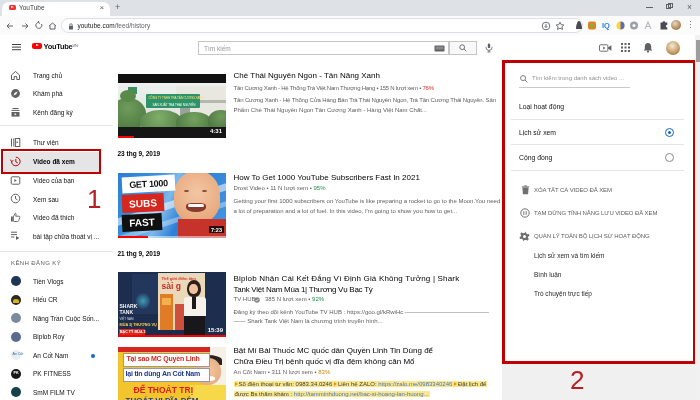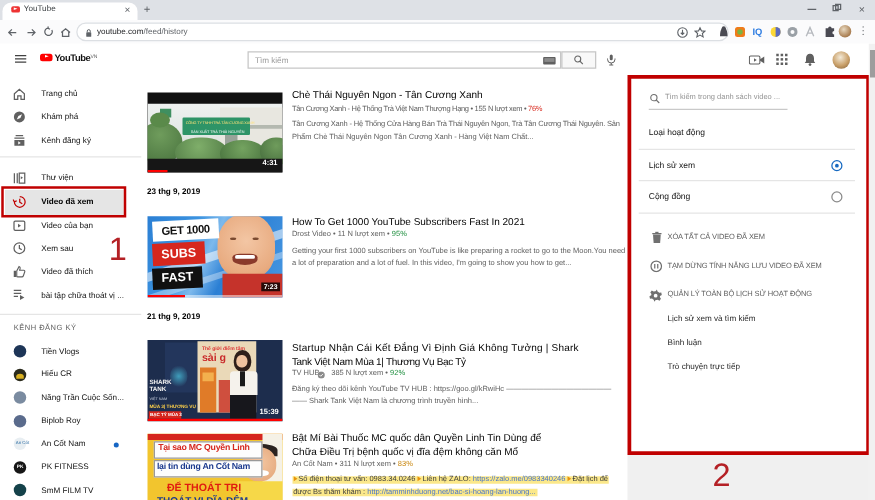--- a/index.html
+++ b/index.html
@@ -194,21 +194,21 @@
     <div class="abs" style="left:-8px;top:24px;width:36px;height:33px;background:radial-gradient(circle at 50% 30%, #6f9c5c, #46703c);border-radius:48%;"></div>
     <div class="abs" style="left:2px;top:16px;width:16px;height:12px;background:#5a8a4a;border-radius:50%;"></div>
     <div class="abs" style="left:22px;top:36px;width:42px;height:24px;background:radial-gradient(circle at 45% 30%, #7fae6a, #4d7742);border-radius:48%;"></div>
     <div class="abs" style="left:58px;top:38px;width:36px;height:22px;background:radial-gradient(circle at 50% 30%, #74a360, #46703c);border-radius:48%;"></div>
     <div class="abs" style="left:90px;top:36px;width:26px;height:22px;background:radial-gradient(circle at 50% 30%, #6f9c5c, #42683a);border-radius:48%;"></div>
     <div class="abs" style="left:0;top:53px;width:108.5px;height:11px;background:#161616;"></div>
     <div class="abs nw" style="right:4px;top:54px;font-size:6px;font-weight:bold;color:#fff;">4:31</div>
     <div class="abs" style="left:0;bottom:0;width:16px;height:2.5px;background:#f00;"></div>
   </div>
 
-  <div class="abs nw" style="left:233.5px;top:71px;font-size:8px;color:#030303;">Chè Thái Nguyên Ngon - Tân Cương Xanh</div>
+  <div class="abs nw" style="left:233.5px;top:71px;font-size:8px;color:#030303;">Chè Thái Nguyên Ngon - Tân Năng Xanh</div>
   <div class="abs nw" style="left:233.5px;top:84.5px;font-size:6px;letter-spacing:-0.25px;color:#606060;">Tân Cương Xanh - Hệ Thống Trà Việt Nam Thượng Hạng • 155 N lượt xem • <span style="color:#d93025;">76%</span></div>
   <div class="abs nw" style="left:233.5px;top:96.5px;font-size:6px;letter-spacing:-0.15px;color:#606060;">Tân Cương Xanh - Hệ Thống Cửa Hàng Bán Trà Thái Nguyên Ngon, Trà Tân Cương Thái Nguyên. Sản</div>
   <div class="abs nw" style="left:233.5px;top:107px;font-size:6px;color:#606060;">Phẩm Chè Thái Nguyên Ngon Tân Cương Xanh - Hàng Việt Nam Chất...</div>
 
   <div class="abs nw" style="left:117.5px;top:150px;font-size:6.5px;font-weight:bold;color:#030303;">23 thg 9, 2019</div>
 
   <div class="abs" style="left:117.5px;top:173px;width:108.5px;height:65px;background:linear-gradient(115deg,#2b7fd4 0%, #3b93e0 30%, #7db9ec 45%, #2b7fd4 60%, #4898e2 100%);overflow:hidden;">
     <div class="abs" style="left:-20px;top:26px;width:160px;height:7px;background:rgba(255,255,255,0.55);transform:rotate(-18deg);"></div>
     <div class="abs" style="left:-20px;top:44px;width:160px;height:5px;background:rgba(255,255,255,0.35);transform:rotate(-18deg);"></div>
 
@@ -260,21 +260,21 @@
 
     <div class="abs nw" style="left:2px;top:32px;font-size:5px;font-weight:bold;color:#f5f5f5;line-height:5.5px;">SHARK<br>TANK</div>
     <div class="abs nw" style="left:2px;top:45px;font-size:3px;color:#cfd6e4;">VIỆT NAM</div>
     <div class="abs nw" style="left:2px;top:51px;font-size:3.8px;color:#ffd24a;font-weight:bold;">MÙA 3| THƯƠNG VỤ</div>
     <div class="abs" style="left:1px;top:56.5px;width:26px;height:6px;background:#d6271e;"></div>
     <div class="abs nw" style="left:2.5px;top:57.5px;font-size:3.6px;color:#fff;font-weight:bold;">BẠC TỶ MÙA 3</div>
     <div class="abs nw" style="right:3px;bottom:4.5px;font-size:6px;font-weight:bold;color:#fff;">15:39</div>
     <div class="abs" style="left:0;bottom:0;width:108.5px;height:2.5px;background:#f00;"></div>
   </div>
 
-  <div class="abs nw" style="left:233.5px;top:273.5px;font-size:8px;letter-spacing:0.18px;color:#030303;">Startup Nhận Cái Kết Đắng Vì Định Giá Không Tưởng | Shark</div>
+  <div class="abs nw" style="left:233.5px;top:273.5px;font-size:8px;letter-spacing:0.18px;color:#030303;">Biplob Nhận Cái Kết Đắng Vì Định Giá Không Tưởng | Shark</div>
   <div class="abs nw" style="left:233.5px;top:284.5px;font-size:8px;letter-spacing:-0.25px;color:#030303;">Tank Việt Nam Mùa 1| Thương Vụ Bạc Tỷ</div>
   <div class="abs nw" style="left:233.5px;top:296px;font-size:6px;color:#606060;">TV HUB</div>
   <svg class="abs" style="left:253.5px;top:296.5px;" width="6" height="6" viewBox="0 0 6 6">
       <circle cx="3" cy="3" r="2.8" fill="#8a8a8a"></circle>
       <path d="M1.6 3 L2.6 4 L4.4 2.1" stroke="#fff" stroke-width="0.7" fill="none"></path>
     </svg>
   <div class="abs nw" style="left:265px;top:296px;font-size:6px;color:#606060;">385 N lượt xem • <span style="color:#1e8e3e;">92%</span></div>
   <div class="abs nw" style="left:233.5px;top:308.5px;font-size:6px;color:#606060;">Đăng ký theo dõi kênh YouTube TV HUB : https://goo.gl/kRwiHc ——————————————</div>
   <div class="abs nw" style="left:233.5px;top:318px;font-size:6px;color:#606060;">—— Shark Tank Việt Nam là chương trình truyền hình...</div>
 

